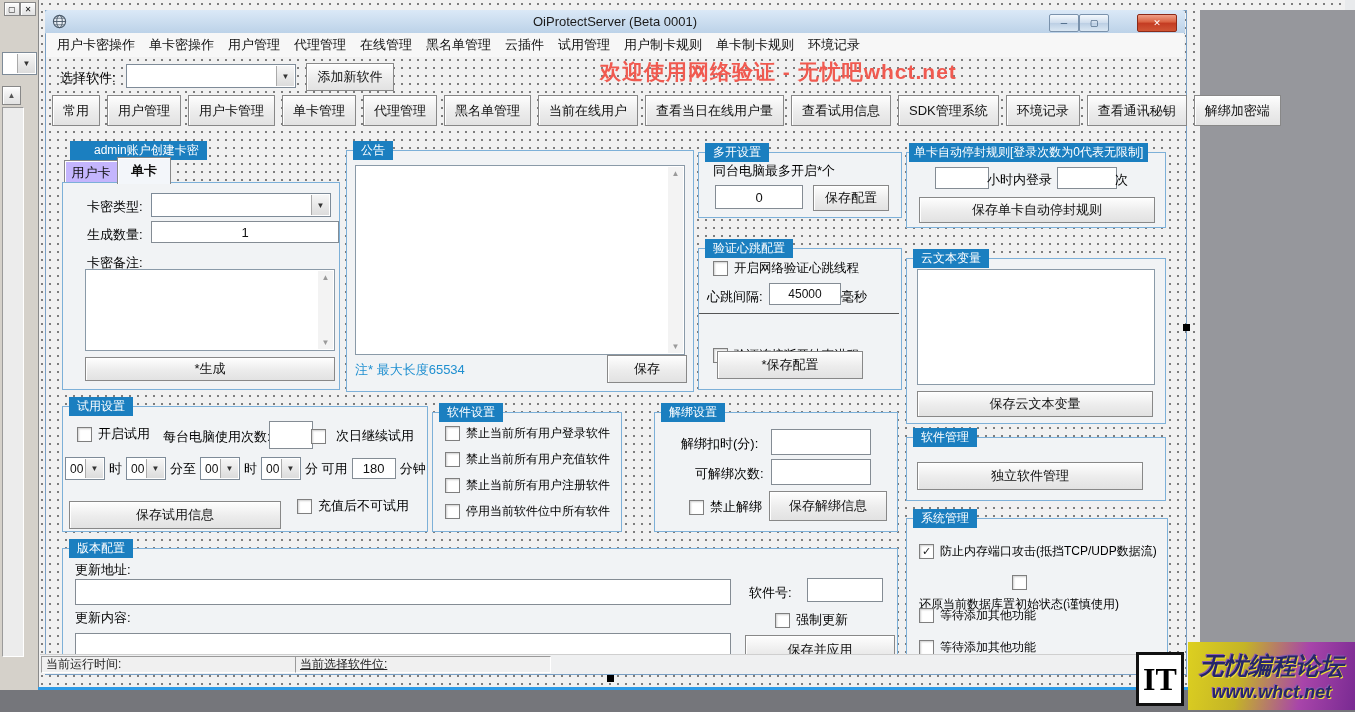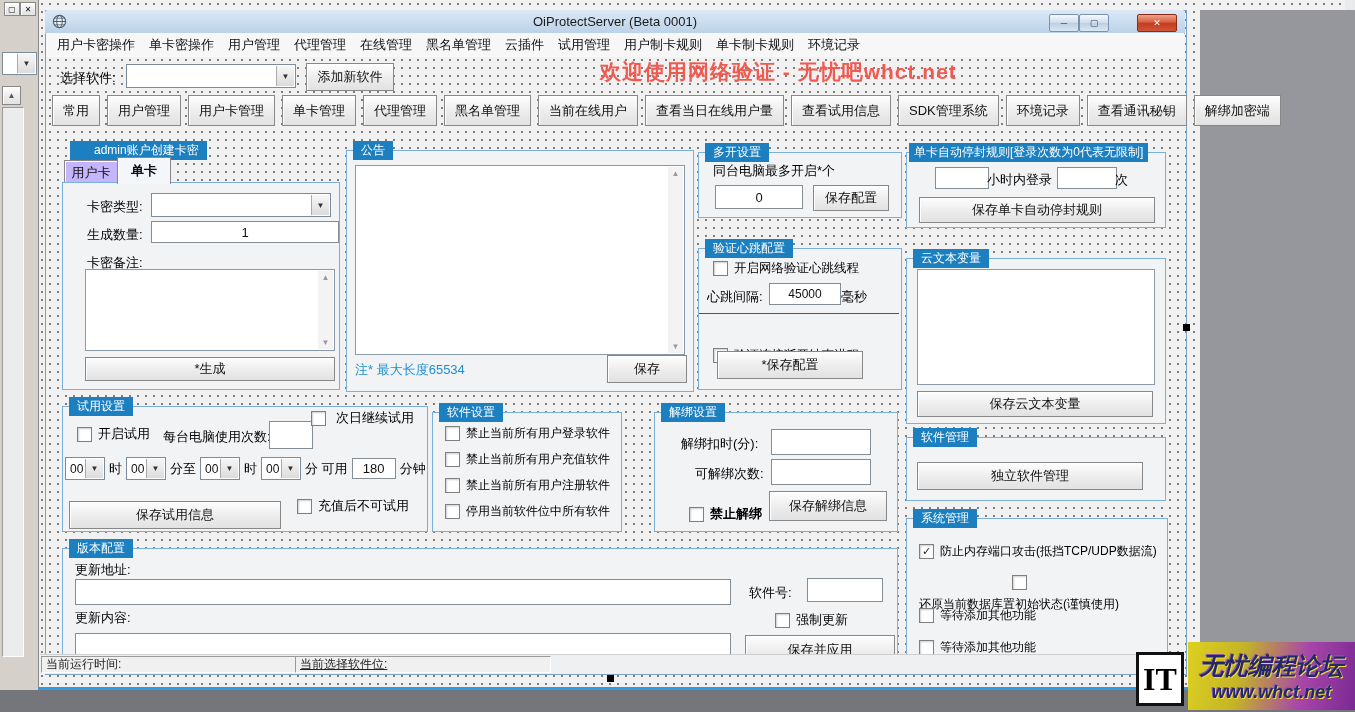--- a/index.html
+++ b/index.html
@@ -197,21 +197,21 @@
   </div>
 
   <div class="grp" style="left:62px;top:406px;width:364px;height:124px;z-index:2;">
     <div class="grp-title">试用设置</div>
     <div class="cbrow" style="left:14px;top:18px;">
       <span class="cb"></span>
       <span class="lbl">开启试用</span>
     </div>
     <span class="abs lbl" style="left:100px;top:21px;">每台电脑使用次数:</span>
     <div class="abs inp" style="left:206px;top:14px;width:34px;height:26px;"></div>
-    <div class="cbrow" style="left:248px;top:2px;gap:10px;">
+    <div class="cbrow" style="left:248px;top:20px;gap:10px;">
       <span class="cb"></span>
       <span class="lbl">次日继续试用</span>
     </div>
     <div class="abs" style="left:2px;top:50px;display:flex;align-items:center;gap:4px;">
       <div class="combo" style="position:relative;width:38px;height:21px;">
         <span class="val">00</span>
         <span class="arr">▼</span>
         </div>
       <span class="lbl">时</span>
       <div class="combo" style="position:relative;width:38px;height:21px;">
@@ -258,21 +258,21 @@
       <span class="lbl" style="font-size:12px;">停用当前软件位中所有软件</span>
     </div>
   </div>
 
   <div class="grp" style="left:654px;top:412px;width:242px;height:118px;z-index:2;">
     <div class="grp-title">解绑设置</div>
     <span class="abs lbl" style="left:26px;top:22px;">解绑扣时(分):</span>
     <div class="abs inp" style="left:116px;top:16px;width:90px;height:24px;"></div>
     <span class="abs lbl" style="left:40px;top:52px;">可解绑次数:</span>
     <div class="abs inp" style="left:116px;top:46px;width:90px;height:24px;"></div>
-    <div class="cbrow" style="left:34px;top:92px;font-weight:bold;">
+    <div class="cbrow" style="left:34px;top:85px;">
       <span class="cb"></span>
       <span class="lbl">禁止解绑</span>
     </div>
     <div class="abs btn" style="left:114px;top:78px;width:116px;height:28px;">保存解绑信息</div>
   </div>
 
   <div class="grp" style="left:906px;top:437px;width:258px;height:62px;z-index:2;">
     <div class="grp-title">软件管理</div>
     <div class="abs btn" style="left:10px;top:24px;width:224px;height:26px;">独立软件管理</div>
   </div>

